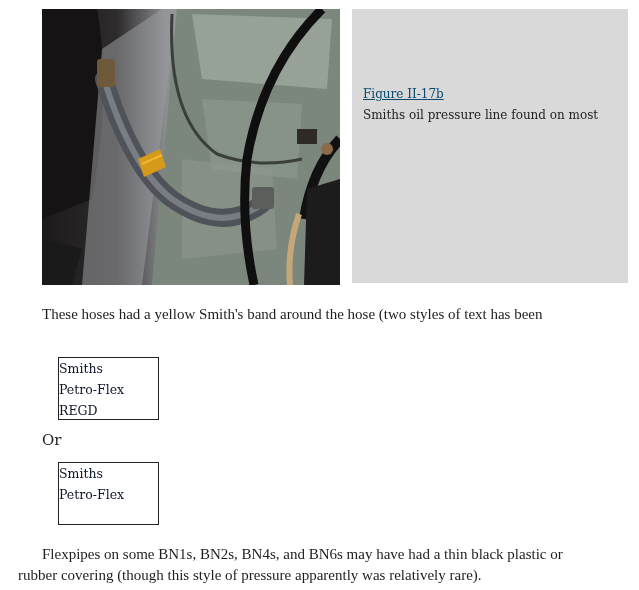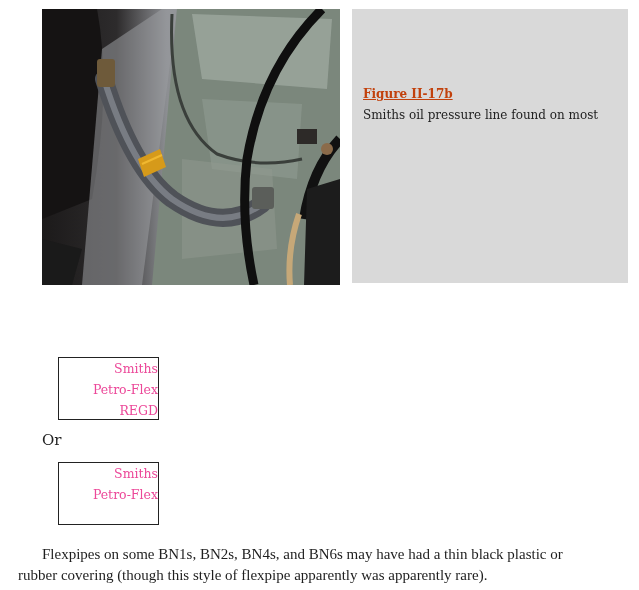--- a/index.html
+++ b/index.html
@@ -14,31 +14,31 @@
     }
     .photo svg { display: block; }
     .caption-box {
       position: absolute; left: 352px; top: 9px; width: 276px; height: 274px;
       background: #d9d9d9;
     }
     .caption-inner {
       position: absolute; left: 11px; top: 75px; width: 260px;
       font-size: 12px; line-height: 21px; color: #222;
     }
-    .fig-title { font-weight: bold; text-decoration: underline; color: #c2410c; }
+    .fig-title { font-weight: normal; text-decoration: underline; color: #0c4a6e; }
     .para {
       position: absolute; left: 18px; width: 600px;
       font-family: "Liberation Serif", "DejaVu Serif", serif;
       font-size: 15px; line-height: 21px; color: #1e1e1e;
     }
     .para .indent { display: inline-block; width: 24px; }
     .band-box {
       position: absolute; left: 58px; width: 99px;
       border: 1px solid #222; background: #fff;
-      font-size: 12.5px; line-height: 21px; text-align: right; color: #ec4899;
+      font-size: 12.5px; line-height: 21px; text-align: left; color: #0f172a;
     }
     .or-label {
       position: absolute; left: 42px; top: 431px;
       font-size: 15px; color: #222;
     }
   </style>
 </head>
 <body>
 
 <div class="photo" title="Smiths oil pressure flexpipe with yellow band on Healey engine">
@@ -90,31 +90,32 @@
 </div>
 
 <div class="caption-box">
   <div class="caption-inner">
     <div class="fig-title">Figure II-17b</div>
     <div>Smiths oil pressure line found on most</div>
   </div>
 </div>
 
 <div class="para" style="top:304px;">
+  <div><span class="indent"></span><span>These hoses had a yellow Smith's band around the hose (two styles of text has been</span></div>
 </div>
 
 <div class="band-box" style="top:357px; height:61px;">
   <div>Smiths</div>
   <div>Petro-Flex</div>
   <div>REGD</div>
 </div>
 
 <div class="or-label">Or</div>
 
 <div class="band-box" style="top:462px; height:61px;">
   <div>Smiths</div>
   <div>Petro-Flex</div>
 </div>
 
 <div class="para" style="top:544px;">
   <div><span class="indent"></span><span>Flexpipes on some BN1s, BN2s, BN4s, and BN6s may have had a thin black plastic or</span></div>
-  <div>rubber covering (though this style of flexpipe apparently was apparently rare).</div>
+  <div>rubber covering (though this style of pressure apparently was relatively rare).</div>
 </div>
 
 </body></html>

